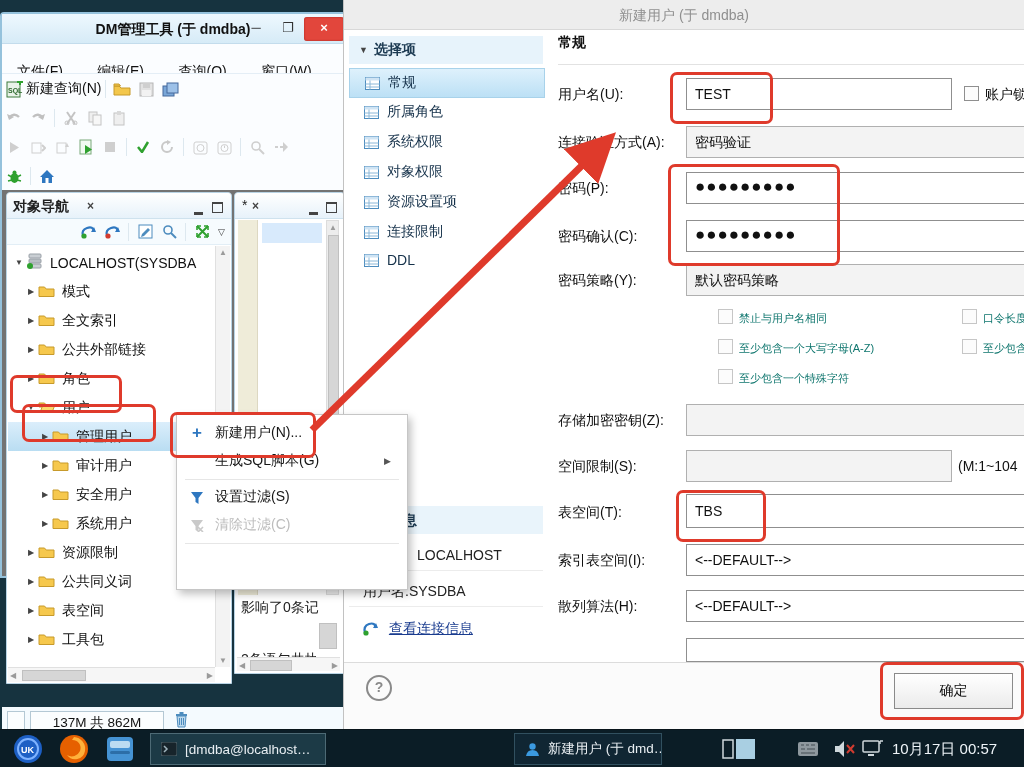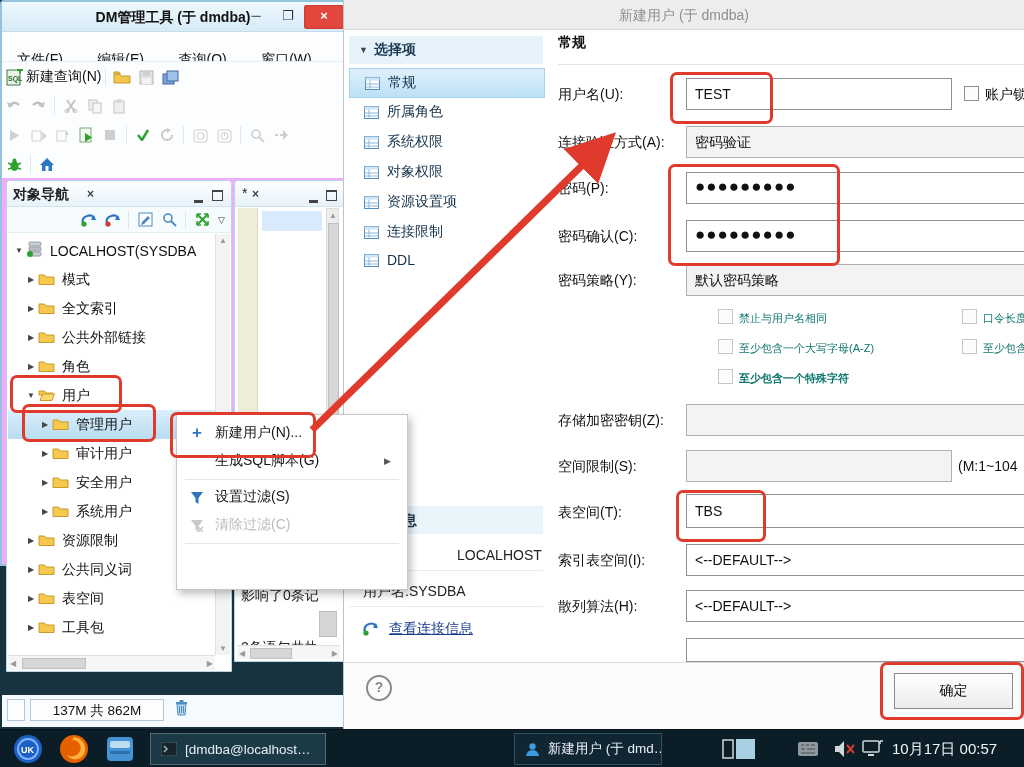--- a/index.html
+++ b/index.html
@@ -1,20 +1,20 @@
 <!DOCTYPE html>
 <html><head>
 <meta charset="utf-8">
 <style>
   html,body{margin:0;padding:0;background:#222;}
   #screen{position:relative;width:1024px;height:767px;overflow:hidden;
     font-family:"Liberation Sans",sans-serif;background:#16333f;}
   .abs{position:absolute;box-sizing:border-box;}
   
-  #main-win{left:0;top:0;width:346px;height:566px;z-index:5;background:#f0abfc;
+  #main-win{left:0;top:12px;width:346px;height:566px;z-index:5;background:#737373;
     border:2px solid #95c2dc;border-radius:4px 4px 0 0;}
   .titlebar{left:0;top:0;right:0;height:30px;background:linear-gradient(#eef8fe,#d6ebf7);
     border-bottom:1px solid #c3dcec;}
   .titlebar .t{width:100%;text-align:center;line-height:30px;font-size:14px;font-weight:bold;color:#111;}
   .winbtn{top:3px;height:24px;text-align:center;line-height:22px;font-size:13px;color:#333;}
   .closebtn{background:#e2463c;border-radius:3px;color:#fff;font-weight:bold;box-shadow:inset 0 0 2px #9c1f17;}
   .menubar{left:0;top:30px;right:0;height:30px;background:#fbfdff;border-bottom:1px solid #e4eef6;white-space:nowrap;overflow:hidden;}
   .menuitem{display:inline-block;padding:12px 15px;line-height:30px;font-size:14px;color:#111;}
   .tbar{left:0;right:0;background:#fbfdff;display:flex;align-items:center;}
   .tico{display:inline-flex;width:24px;height:22px;align-items:center;justify-content:center;flex:0 0 auto;}
@@ -532,21 +532,21 @@
             <rect x="0.5" y="0.5" width="14" height="12" fill="#fff" stroke="#4d8cbe"></rect>
             <rect x="0.5" y="0.5" width="14" height="3" fill="#cfe4f4"></rect>
             <path d="M0.5 7 h14 M0.5 10 h14 M5 3.5 v9" stroke="#8cb8d8"></path>
           </svg>
         </span>
       <span>DDL</span>
     </div>
 
     <div class="info-row" style="top:506px;height:28px;line-height:28px;background:#e9f4fb;color:#1c3a52;font-weight:bold;padding-left:12px;box-sizing:border-box;">连接信息</div>
     <div class="info-row" style="top:540px;height:30px;line-height:30px;border-bottom:1px solid #ececec;">
-      <span style="margin-left:108px;">LOCALHOST</span>
+      <span style="margin-left:68px;">LOCALHOST</span>
     </div>
     <div class="info-row" style="top:576px;height:30px;line-height:30px;border-bottom:1px solid #ececec;">
       <span style="margin-left:14px;">用户名:SYSDBA</span>
     </div>
     <div class="info-row" style="top:612px;height:32px;line-height:32px;">
       <span style="margin-left:12px;vertical-align:-3px;display:inline-block;"><svg width="18" height="15">
             <path d="M4 12 Q2 5 8 3 Q14 1 15 7" fill="none" stroke="#2e77c0" stroke-width="2.2"></path>
             <path d="M15 2 l2 5 -5 0 z" fill="#2e77c0"></path>
             <circle cx="5" cy="12" r="2.6" fill="#2fa12f"></circle>
           </svg></span>
@@ -579,21 +579,21 @@
     </div>
     <div class="cb-row" style="left:586px;top:308px;">
       <span class="cb"></span><span>口令长度不小于</span>
     </div>
     <div class="cb-row" style="left:342px;top:338px;">
       <span class="cb"></span><span>至少包含一个大写字母(A-Z)</span>
     </div>
     <div class="cb-row" style="left:586px;top:338px;">
       <span class="cb"></span><span>至少包含一个数</span>
     </div>
-    <div class="cb-row" style="left:342px;top:368px;font-weight:bold;">
+    <div class="cb-row" style="left:342px;top:368px;">
       <span class="cb"></span><span>至少包含一个特殊字符</span>
     </div>
 
     <div class="f-label" style="top:404px;">存储加密密钥(Z):</div>
     <div class="f-field f-grey" style="top:404px;width:345px;"></div>
 
     <div class="f-label" style="top:450px;">空间限制(S):</div>
     <div class="f-field f-grey" style="top:450px;width:266px;"></div>
     <div class="abs" style="left:614px;top:450px;height:32px;line-height:32px;font-size:14px;color:#111;white-space:nowrap;">(M:1~104</div>
 

